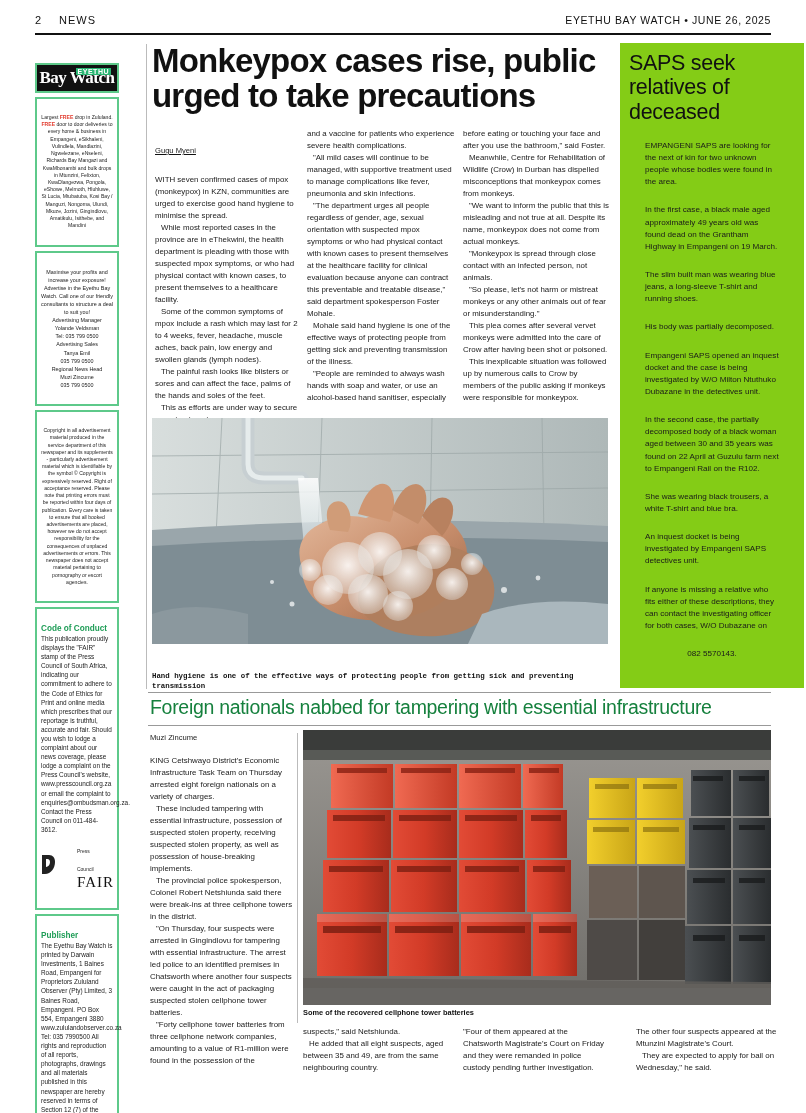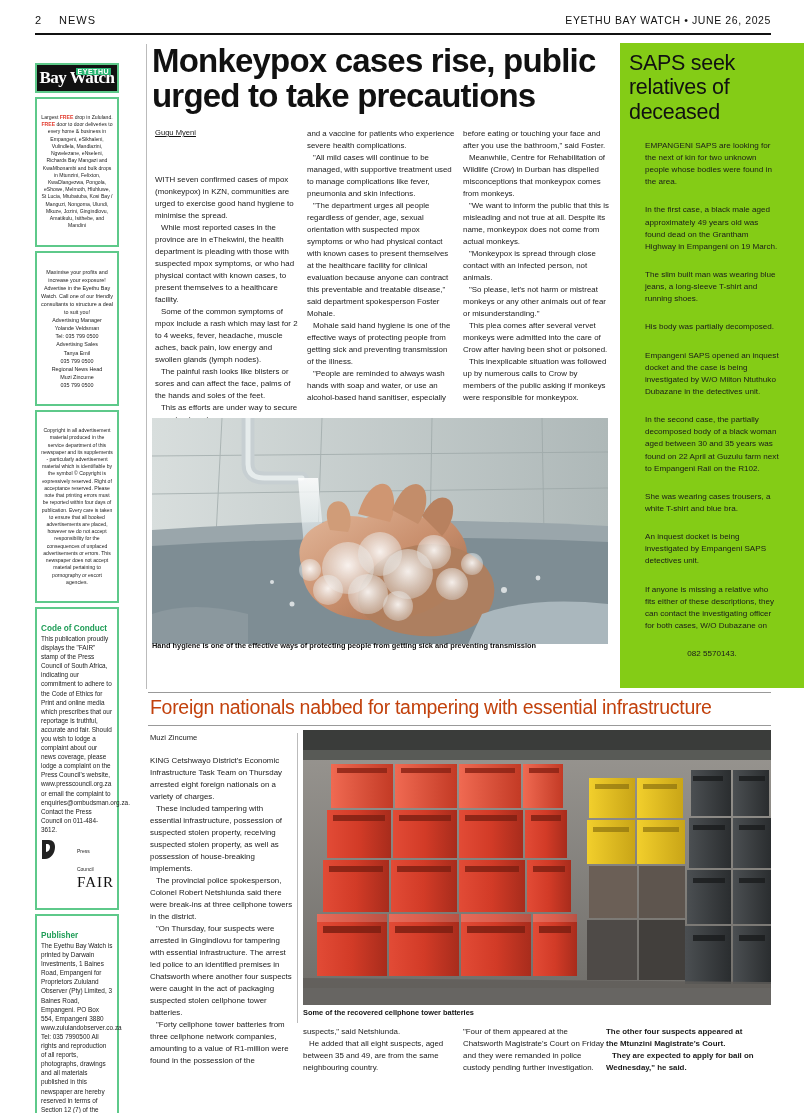--- a/index.html
+++ b/index.html
@@ -23,21 +23,21 @@
   .bw-logo{background:#111;color:#fff;text-align:center;padding:4px 2px 5px;position:relative;}
   .bw-logo .l1{font-size:7px;letter-spacing:.5px;color:#fff;background:#2bb673;display:inline-block;
       padding:0 2px;position:absolute;right:6px;top:3px;font-weight:bold;}
   .bw-logo .l2{font-size:17px;font-weight:bold;font-family:"Liberation Serif",serif;letter-spacing:-.5px;line-height:1;}
   .tiny{font-size:5.1px;line-height:1.42;text-align:center;color:#222;}
   .tiny .hl{color:#e23b2e;font-weight:bold;}
   .tiny6{font-size:5.4px;line-height:1.5;text-align:center;color:#222;}
   .railhead{font-size:8.2px;font-weight:bold;color:#1f9d57;margin-bottom:1px;}
   .railbody{font-size:6.4px;line-height:1.42;color:#222;}
   .logo-wrap{display:flex;align-items:center;justify-content:center;padding:5px 0 3px;}
-  .fairlogo{display:flex;align-items:flex-start;gap:20px;}
+  .fairlogo{display:flex;align-items:center;gap:20px;}
   .fairlogo .mark{width:17px;height:21px;}
   .fairlogo .txt .pc{font-size:5px;line-height:1.15;color:#222;}
   .fairlogo .txt .fair{font-size:15px;letter-spacing:1px;font-family:"Liberation Serif",serif;color:#111;line-height:1;}
   .caxton{display:flex;align-items:flex-start;gap:14px;padding:3px 0 1px;}
   .caxton .cx{font-size:10.5px;letter-spacing:.4px;color:#444;font-family:"Liberation Serif",serif;}
   .caxton .lm{font-size:4.6px;color:#777;padding-bottom:1.5px;}
   .abc{text-align:center;font-size:19px;font-weight:bold;color:#111;line-height:1;padding:2px 0 3px;letter-spacing:-1px;}
 
   
   .headline{position:absolute;left:152px;top:44px;width:455px;
@@ -55,21 +55,21 @@
 
   
   .saps{position:absolute;left:620px;top:43px;width:184px;height:645px;background:#84cc16;padding:8px 9px;box-sizing:border-box;}
   .saps h2{margin:0 0 8px;font-size:21.5px;line-height:1.13;font-weight:normal;color:#111;letter-spacing:-.3px;}
   .saps .body{font-size:8.1px;line-height:1.5;color:#1a1a1a;}
   .saps .body p{margin:16px;}
 
   
   .rule2{position:absolute;left:148px;top:692px;width:623px;height:1px;background:#999;}
   .h2line{position:absolute;left:150px;top:697px;width:625px;font-size:19.5px;line-height:1.1;
-     font-weight:normal;color:#c2410c;letter-spacing:-.3px;}
+     font-weight:normal;color:#15803d;letter-spacing:-.3px;}
   .rule3{position:absolute;left:148px;top:725px;width:623px;height:1px;background:#999;}
 </style>
 </head>
 <body>
 
 <div class="page">
 
   <div class="topbar">
     <span class="pg">2</span>
     <span class="sec">NEWS</span>
@@ -143,21 +143,21 @@
         <span class="lm">local media</span>
       </div>
     </div>
 
   </div>
 
   <div class="vsep" style="left:146px;top:44px;height:645px;"></div>
 
   <div class="headline">Monkeypox cases rise, public urged to take precautions</div>
 
-  <div style="position:absolute;left:155px;top:128px;width:145px;text-decoration:underline;">
+  <div style="position:absolute;left:155px;top:146px;width:145px;text-decoration:underline;">
     <div class="byline">Gugu Myeni</div>
   </div>
 
   <div class="col" style="left:155px;top:152px;width:144px;margin-top:22px;">
     <p class="first">WITH seven confirmed cases of mpox (monkeypox) in KZN, communities are urged to exercise good hand hygiene to minimise the spread.</p>
     <p>While most reported cases in the province are in eThekwini, the health department is pleading with those with suspected mpox symptoms, or who had physical contact with known cases, to present themselves to a healthcare facility.</p>
     <p>Some of the common symptoms of mpox include a rash which may last for 2 to 4 weeks, fever, headache, muscle aches, back pain, low energy and swollen glands (lymph nodes).</p>
     <p>The painful rash looks like blisters or sores and can affect the face, palms of the hands and soles of the feet.</p>
     <p>This as efforts are under way to secure more treatment</p>
   </div>
@@ -254,32 +254,32 @@
           <circle cx="368" cy="190" r="2.2"></circle>
           <circle cx="140" cy="186" r="2.5"></circle>
         <circle cx="120" cy="164" r="2"></circle>
           <circle cx="386" cy="160" r="2.4"></circle>
       </g>
 
       <path d="M330 196 Q380 178 456 186 L456 226 L316 226 Z" fill="#aab7bd"></path>
       <path d="M0 196 Q40 182 96 196 L96 226 L0 226 Z" fill="#8b989e"></path>
     </svg>
   </div>
-  <div class="caption" style="left:152px;top:641px;width:456px;">Hand hygiene is one of the effective ways of protecting people from getting sick and preventing transmission</div>
+  <div class="caption" style="left:152px;top:672px;width:456px;font-family:Liberation Mono, monospace;">Hand hygiene is one of the effective ways of protecting people from getting sick and preventing transmission</div>
 
   <div class="saps">
     <h2>SAPS seek relatives of deceased</h2>
     <div class="body">
       <p>EMPANGENI SAPS are looking for the next of kin for two unknown people whose bodies were found in the area.</p>
       <p>In the first case, a black male aged approximately 49 years old was found dead on the Grantham Highway in Empangeni on 19 March.</p>
       <p>The slim built man was wearing blue jeans, a long-sleeve T-shirt and running shoes.</p>
       <p>His body was partially decomposed.</p>
       <p>Empangeni SAPS opened an inquest docket and the case is being investigated by W/O Milton Ntuthuko Dubazane in the detectives unit.</p>
       <p>In the second case, the partially decomposed body of a black woman aged between 30 and 35 years was found on 22 April at Guzulu farm next to Empangeni Rail on the R102.</p>
-      <p>She was wearing cases trousers, a white T-shirt and blue bra.</p>
+      <p>She was wearing black trousers, a white T-shirt and blue bra.</p>
       <p>An inquest docket is being investigated by Empangeni SAPS detectives unit.</p>
       <p>If anyone is missing a relative who fits either of these descriptions, they can contact the investigating officer for both cases, W/O Dubazane on</p>
       <p style="text-align:center">082 5570143.</p>
     </div>
   </div>
 
   <div class="rule2"></div>
   <div class="h2line">Foreign nationals nabbed for tampering with essential infrastructure</div>
   <div class="rule3"></div>
 
@@ -434,18 +434,18 @@
   </div>
   <div class="caption" style="left:303px;top:1008px;width:468px;">Some of the recovered cellphone tower batteries</div>
 
   <div class="col" style="left:303px;top:1026px;width:145px;">
     <p class="first">suspects," said Netshiunda.</p>
     <p>He added that all eight suspects, aged between 35 and 49, are from the same neighbouring country.</p>
   </div>
   <div class="col" style="left:463px;top:1026px;width:145px;">
     <p class="first">"Four of them appeared at the Chatsworth Magistrate's Court on Friday and they were remanded in police custody pending further investigation.</p>
   </div>
-  <div class="col" style="left:606px;top:1026px;width:150px;font-weight:bold;">
+  <div class="col" style="left:636px;top:1026px;width:150px;">
     <p class="first">The other four suspects appeared at the Mtunzini Magistrate's Court.</p>
     <p>They are expected to apply for bail on Wednesday," he said.</p>
   </div>
 
 </div>
 
 </body></html>

